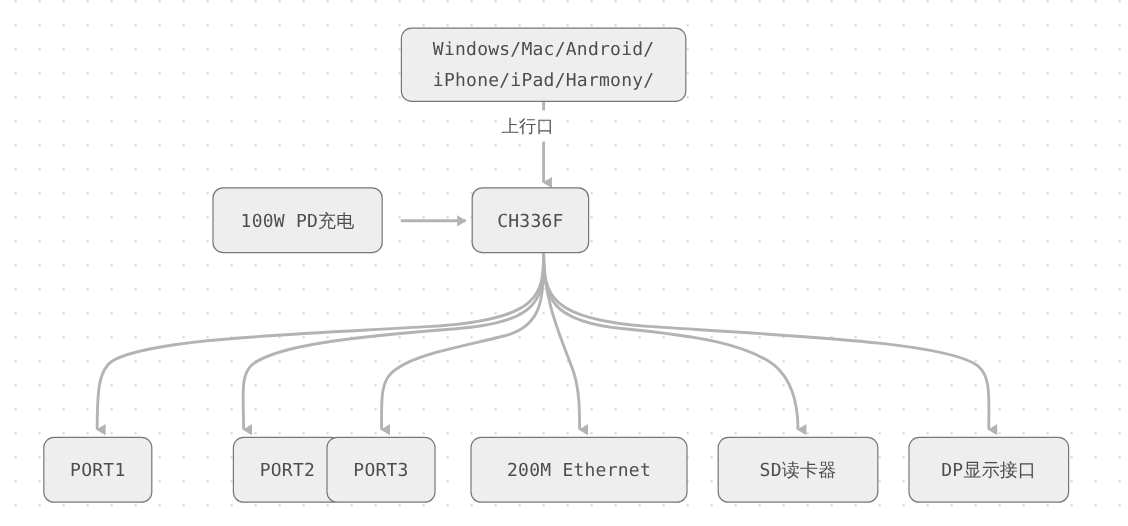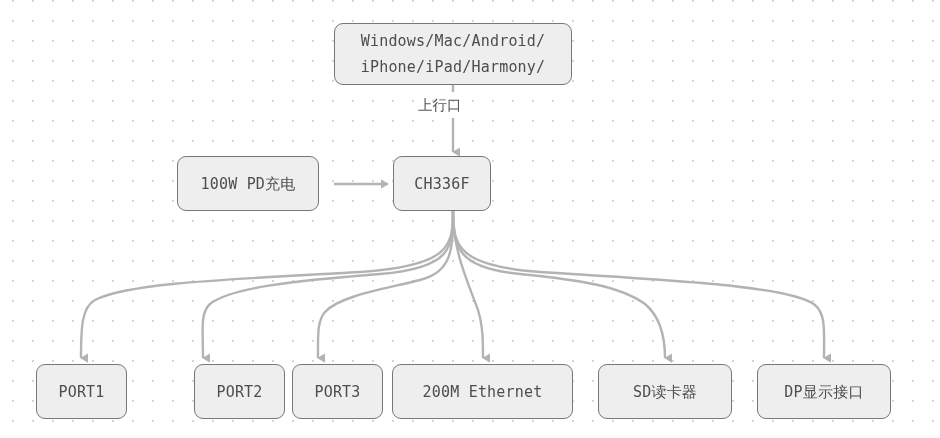--- a/index.html
+++ b/index.html
@@ -85,21 +85,21 @@
 iPhone/iPad/Harmony/</div>
 
   <div class="node" style="left:177px; top:156px; width:142px; height:55px;">100W PD充电</div>
 
   <div class="node" style="left:393px; top:156px; width:98px; height:55px;">CH336F</div>
 
   <div class="node" style="left:36px; top:364px; width:91px; height:55px;">PORT1</div>
 
   <div class="node" style="left:158px; top:364px; width:91px; height:55px;margin-left:36px;">PORT2</div>
 
-  <div class="node" style="left:272px; top:364px; width:91px; height:55px;margin-left:20px;">PORT3</div>
+  <div class="node" style="left:272px; top:364px; width:91px; height:55px;">PORT3</div>
 
   <div class="node" style="left:392px; top:364px; width:181px; height:55px;">200M Ethernet</div>
 
   <div class="node" style="left:598px; top:364px; width:134px; height:55px;">SD读卡器</div>
 
   <div class="node" style="left:757px; top:364px; width:134px; height:55px;">DP显示接口</div>
 
   <div class="edge-label" style="left:418px; top:96px;">上行口</div>
 
 </div>

